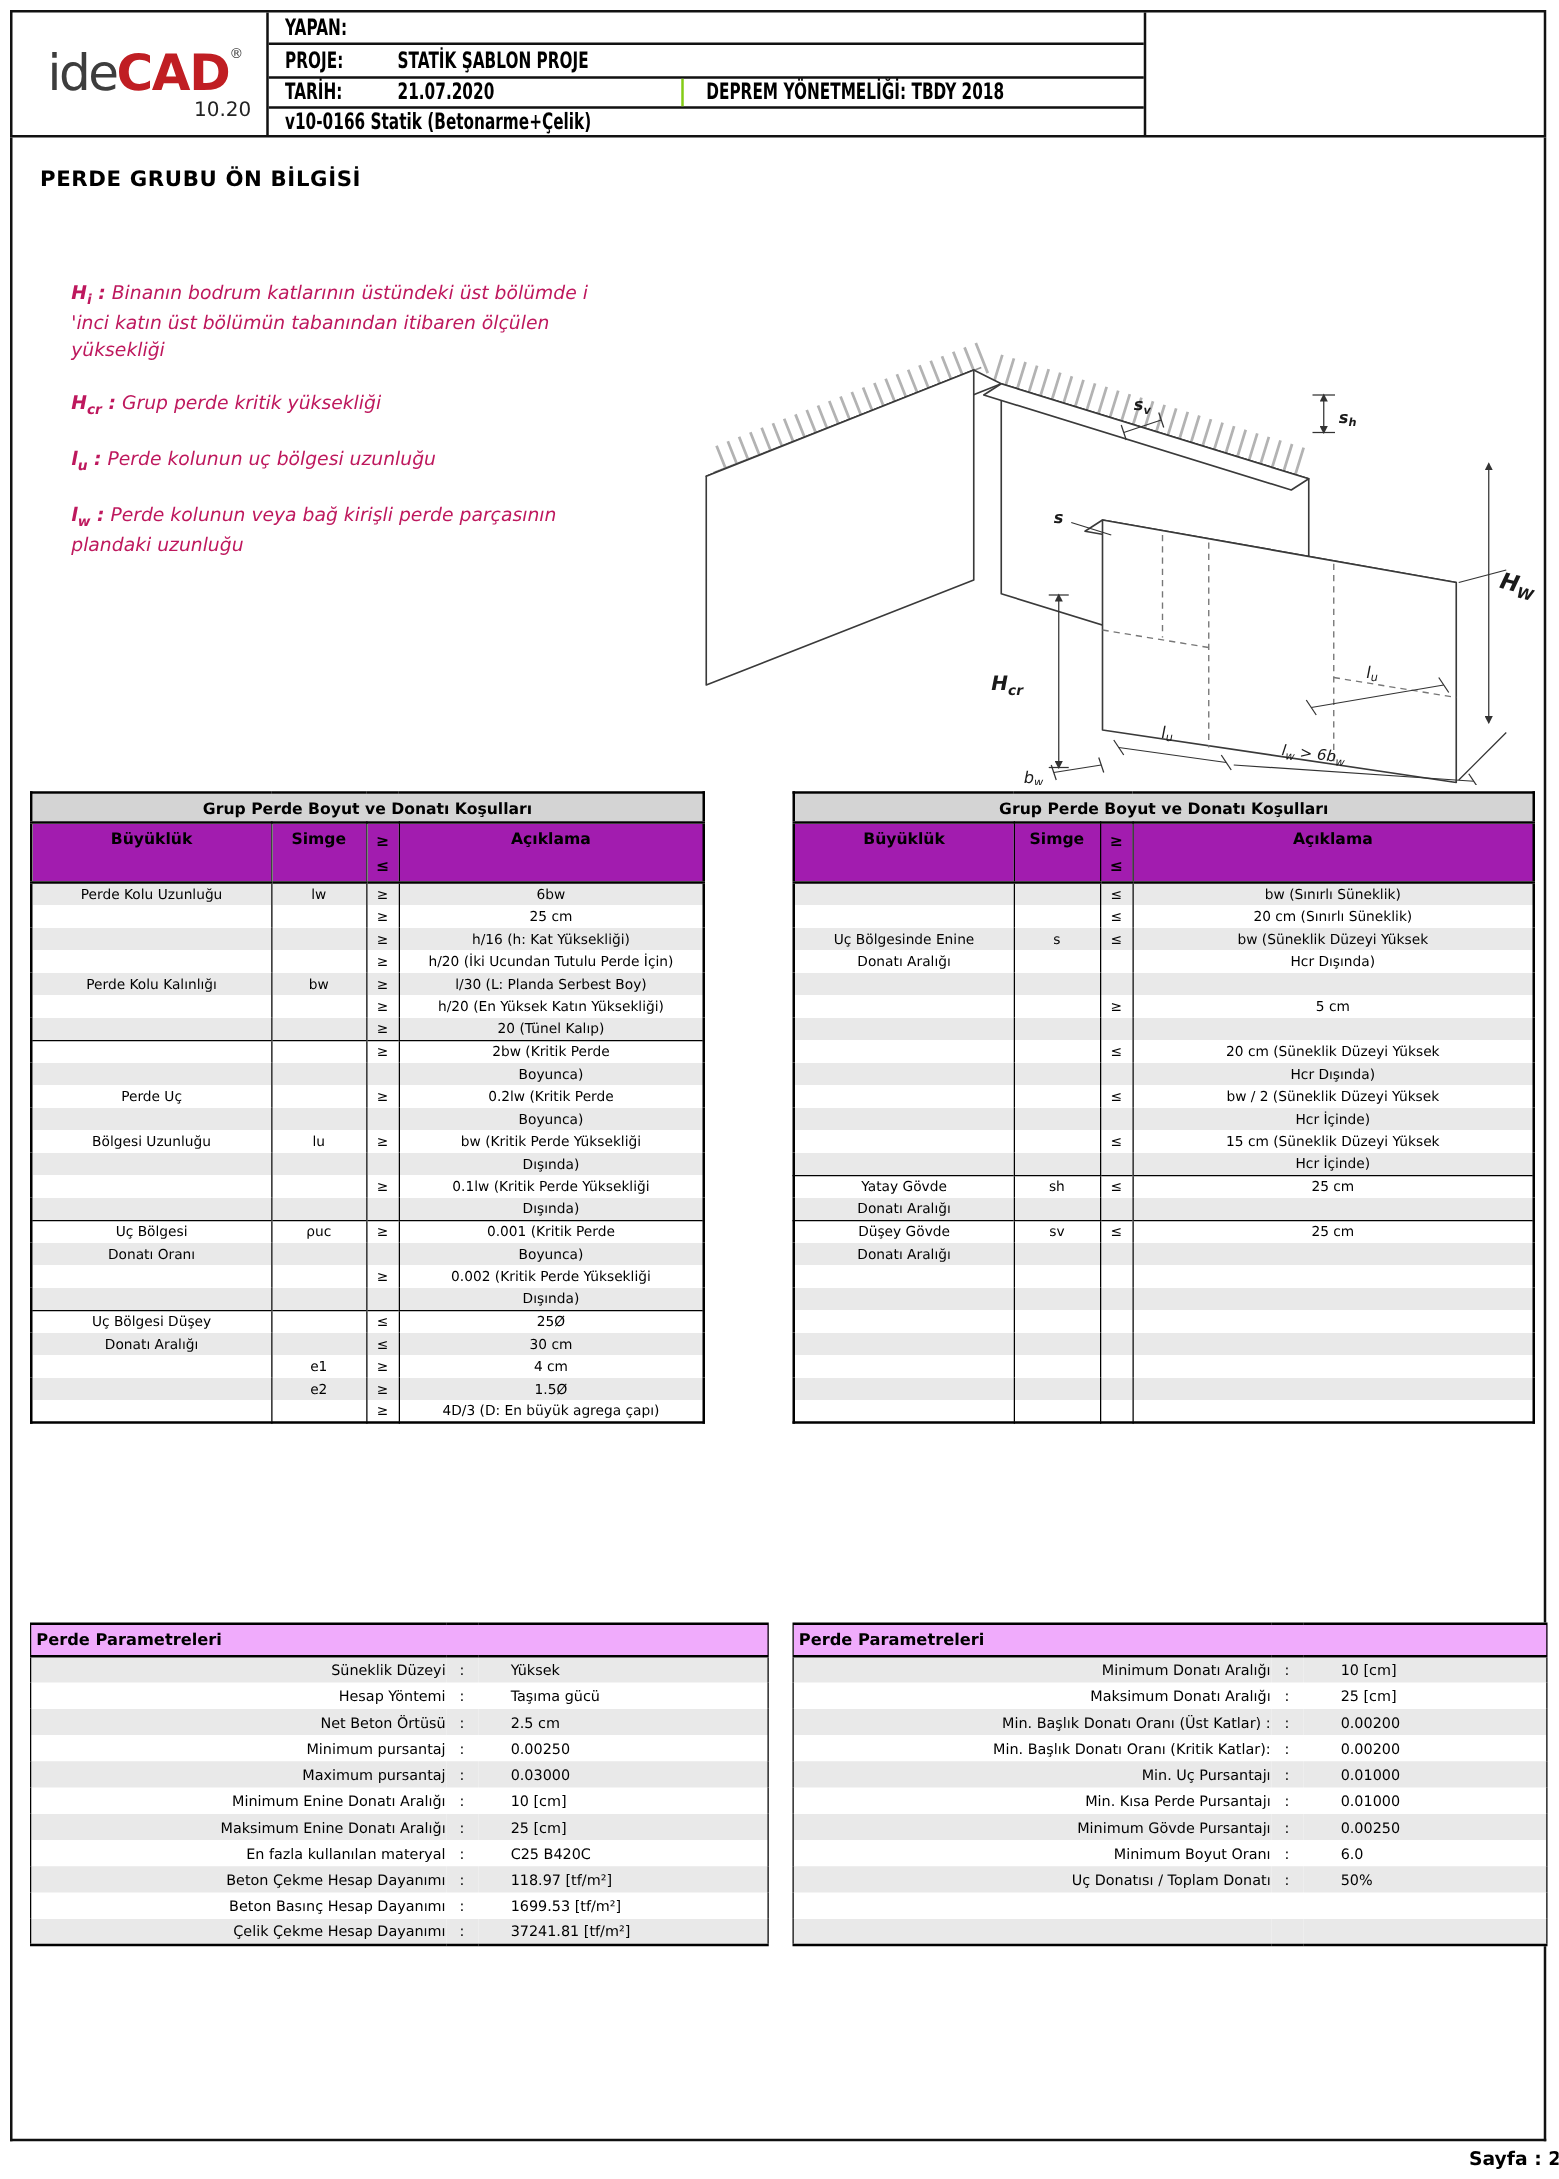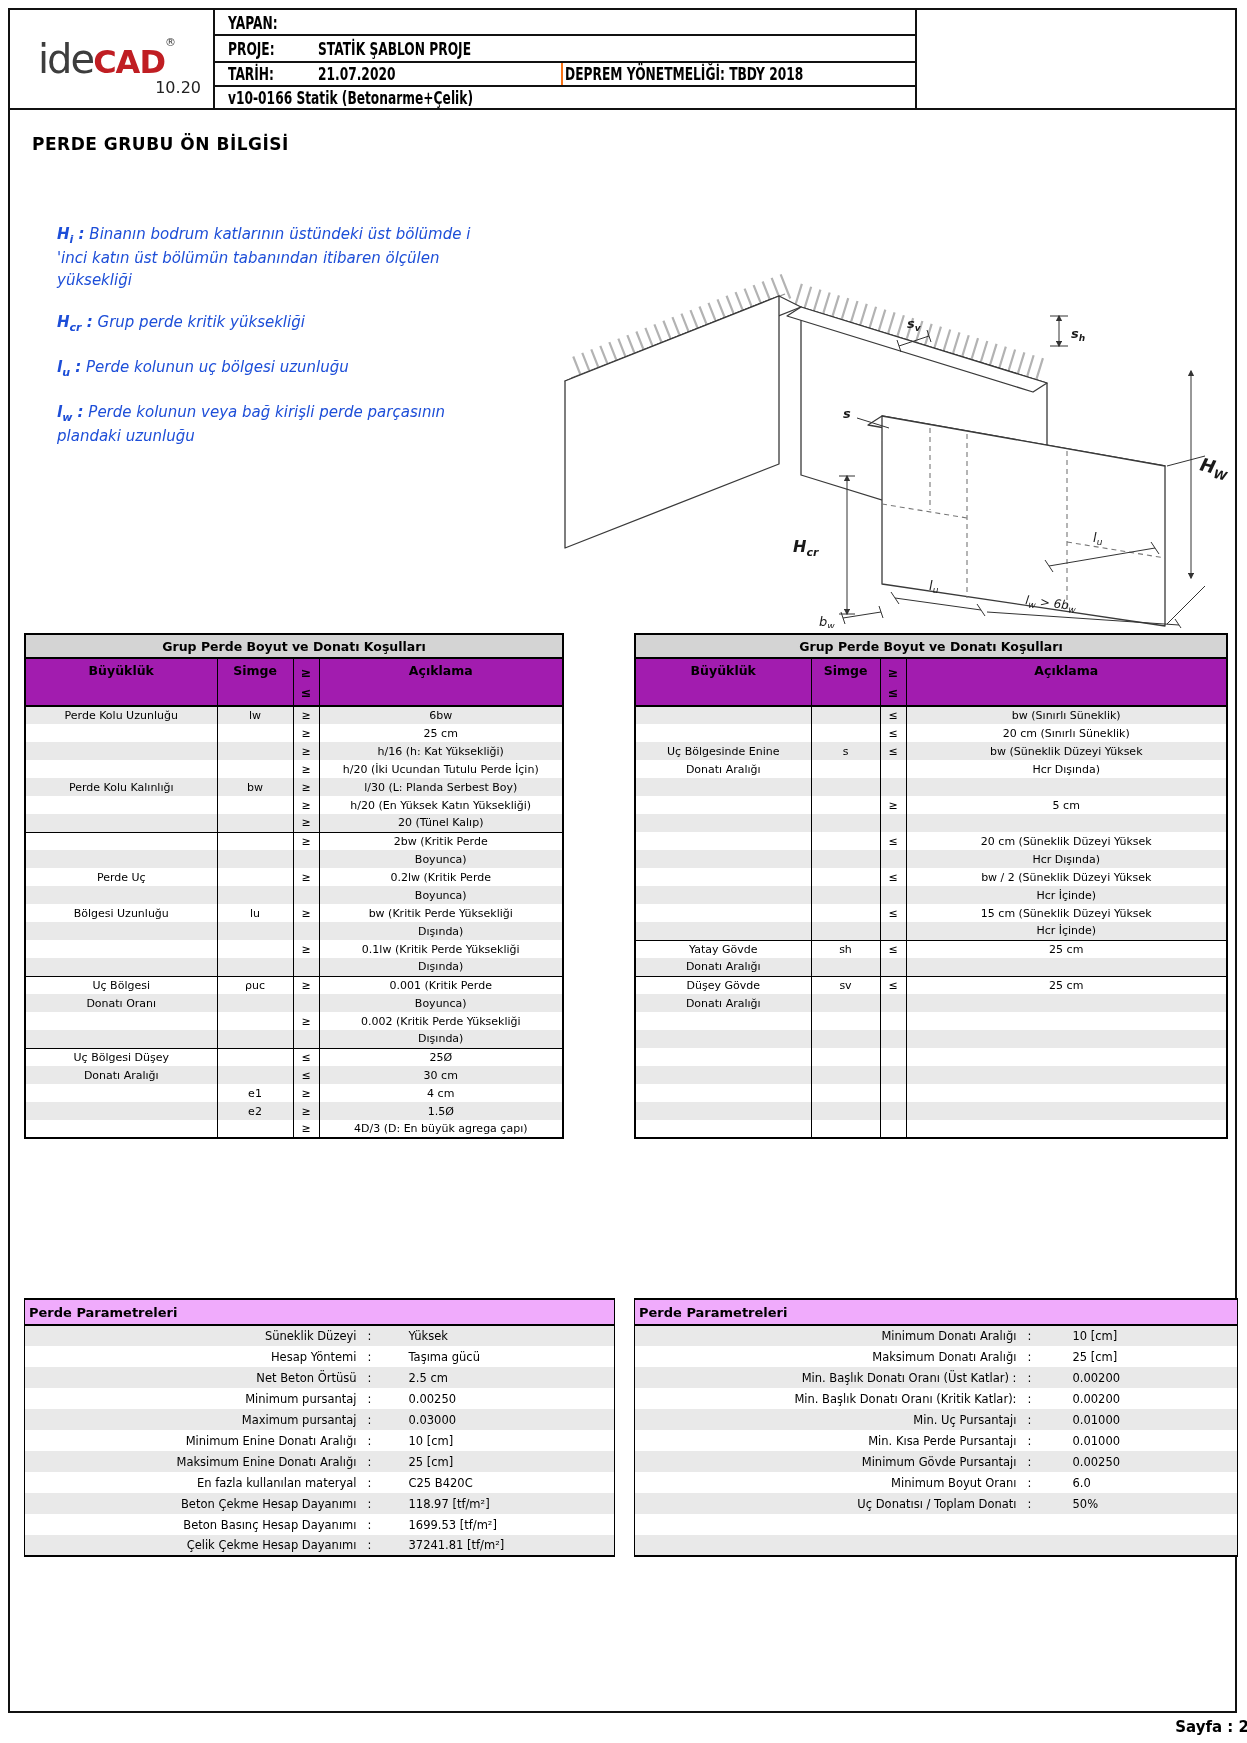--- a/index.html
+++ b/index.html
@@ -3,37 +3,37 @@
 <meta charset="utf-8">
 <style>
   html,body{margin:0;padding:0;background:#fff;}
   .page{position:relative;width:1247px;height:1743px;background:#fff;overflow:hidden;
         font-family:"DejaVu Sans",sans-serif;color:#000;}
   
   .hdr{position:absolute;left:8px;top:8px;width:1229px;height:102px;border:2px solid #111;display:flex;box-sizing:border-box;}
   .logo-cell{width:205px;border-right:2px solid #111;box-sizing:border-box;position:relative;}
   .logo-line{position:absolute;left:28px;top:26px;white-space:nowrap;}
   .logo-ide{font-size:40px;color:#3d3d3d;letter-spacing:-2px;}
-  .logo-cad{font-size:32px;font-weight:bold;color:#c01e23;letter-spacing:-1px;}
+  .logo-cad{font-size:40px;font-weight:bold;color:#c01e23;letter-spacing:-1px;}
   .logo-reg{font-size:11px;color:#3d3d3d;vertical-align:top;}
   .logo-ver{position:absolute;right:12px;top:68px;font-size:16px;color:#222;}
   .mid-cell{width:700px;display:flex;flex-direction:column;box-sizing:border-box;}
   .hrow{border-bottom:2px solid #111;box-sizing:border-box;display:flex;align-items:center;padding-left:13px;}
   .hrow.r1{height:27px;} .hrow.r2{height:27px;} .hrow.r3{height:25px;padding-left:0;}
   .hrow.r4{flex:1;border-bottom:none;}
   .hdt{font-family:"DejaVu Sans",sans-serif;font-weight:bold;font-size:18px;display:inline-block;
        transform:scaleX(.68);transform-origin:0 50%;white-space:nowrap;}
   .hlbl{display:inline-block;width:90px;}
   .tarih-part{width:382px;display:flex;align-items:center;padding-left:13px;box-sizing:border-box;height:100%;}
-  .deprem-part{flex:1;border-left:2px solid #f97316;display:flex;align-items:center;padding-left:2px;box-sizing:border-box;height:100%;}
+  .deprem-part{flex:1;border-left:2px solid #84cc16;display:flex;align-items:center;padding-left:18px;box-sizing:border-box;height:100%;}
   .right-cell{flex:1;border-left:2px solid #111;box-sizing:border-box;}
   
   .content{position:absolute;left:8px;top:110px;width:1229px;height:1603px;border:2px solid #111;border-top:none;box-sizing:border-box;}
   .page-title{position:absolute;left:22px;top:24px;font-size:17px;font-weight:bold;letter-spacing:.5px;}
-  .defs{position:absolute;left:47px;top:114px;width:440px;font-size:15px;font-style:italic;color:#1d4ed8;}
+  .defs{position:absolute;left:47px;top:114px;width:440px;font-size:15px;font-style:italic;color:#be185d;}
   .def{margin:0 0 21px 0;line-height:1.45;}
   .def .term{font-weight:bold;font-style:italic;}
   .def sub{font-size:11px;}
   
   .condtbl{border-collapse:collapse;table-layout:fixed;position:absolute;border:2px solid #000;background:#fff;}
   .condtbl td,.condtbl th{font-size:11px;font-weight:normal;height:18px;text-align:center;padding:0;
        overflow:hidden;white-space:nowrap;box-sizing:border-box;}
   .condtbl .ttl th{background:#d4d4d4;font-weight:bold;font-size:12.5px;height:24px;border-bottom:2px solid #000;}
   .condtbl .colhead th{background:#a21caf;font-weight:bold;font-size:12.5px;vertical-align:top;
        padding-top:4px;height:48px;border-bottom:2px solid #000;}

